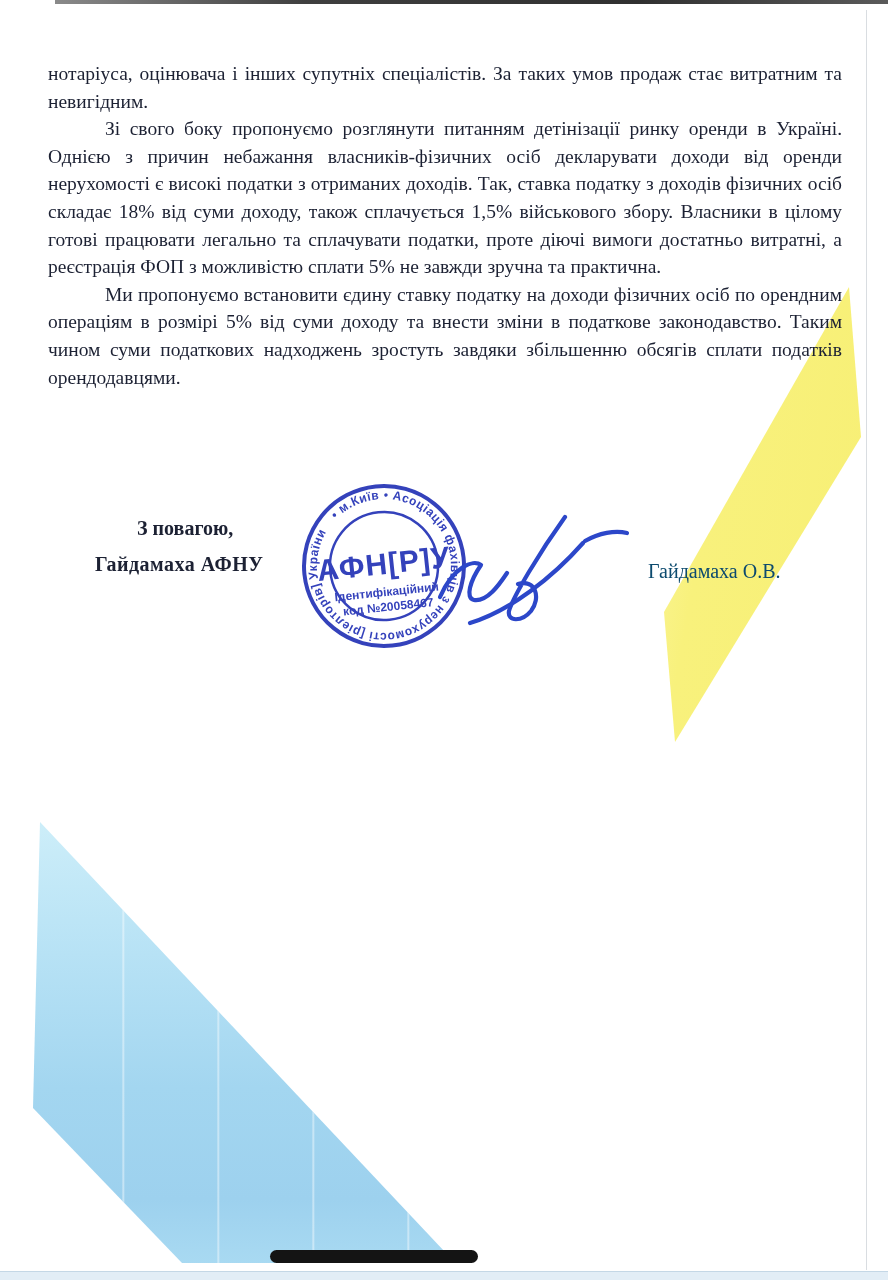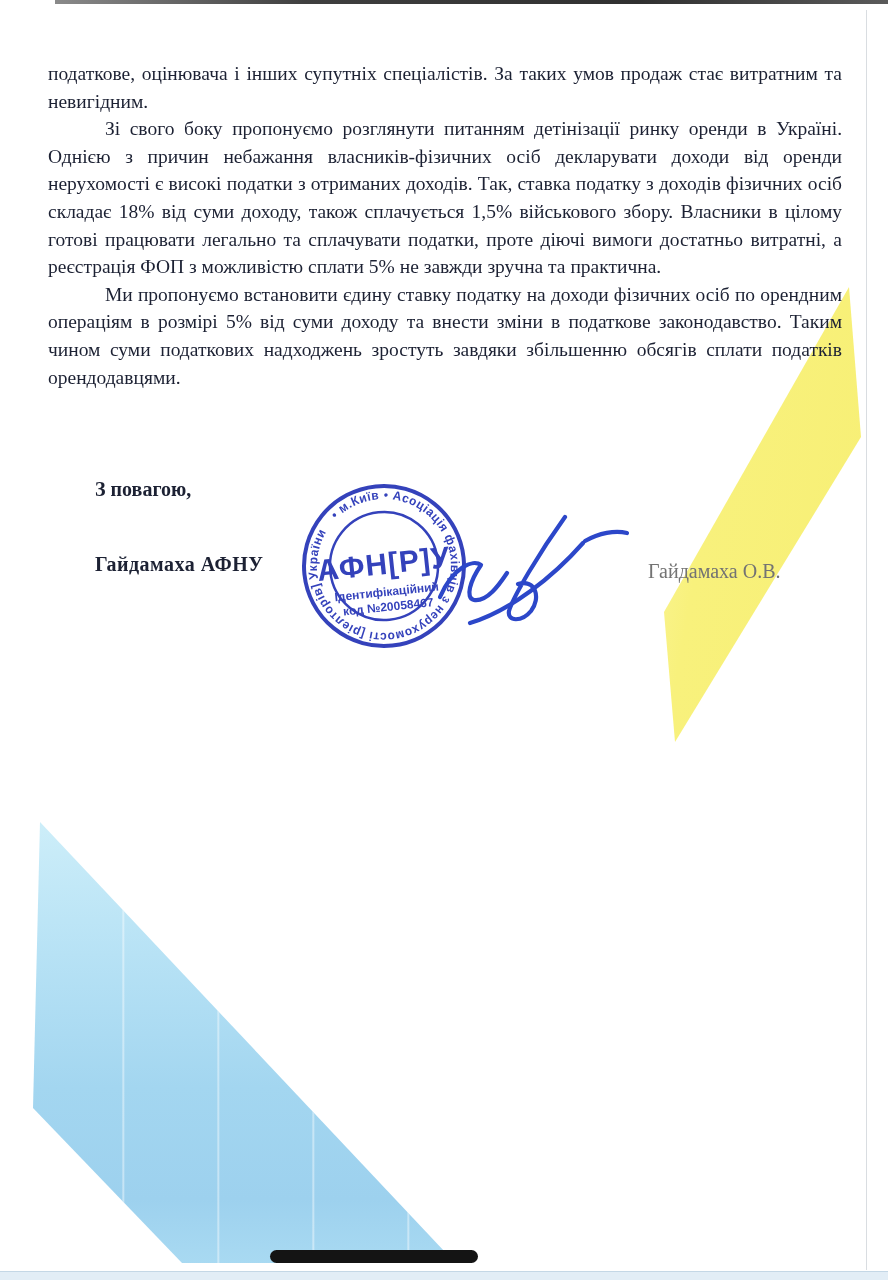--- a/index.html
+++ b/index.html
@@ -51,25 +51,25 @@
     text-align:justify;
     z-index:2;
   }
   .letter-body p{margin:0;}
   .letter-body p.indent{text-indent:57px;}
   
   .sig-salutation,.sig-title{
     position:absolute;left:95px;z-index:2;
     font-size:20px;font-weight:bold;color:#1c2133;
   }
-  .sig-salutation{top:478px;}
+  .sig-salutation{top:517px;margin-left:42px;}
   .sig-title{top:553px;letter-spacing:.5px;}
   .sig-name{
     position:absolute;left:648px;top:560px;z-index:2;
-    font-size:20px;color:#737373;
+    font-size:20px;color:#0c4a6e;
   }
   
   .stamp-svg{position:absolute;left:272px;top:454px;z-index:3;opacity:.95;}
   .signature-svg{position:absolute;left:415px;top:495px;z-index:4;}
   .stamp-ring-text{
     font-family:"Liberation Sans",sans-serif;font-weight:bold;
     font-size:12.5px;letter-spacing:.6px;fill:#2a38b8;
   }
   .stamp-center{
     font-family:"Liberation Sans",sans-serif;font-weight:bold;
@@ -81,21 +81,21 @@
 
 <div class="top-edge"></div>
 <div class="right-hairline"></div>
 
 <div class="yellow-shape"></div>
 <div class="blue-shape"></div>
 <div class="footer-strip"></div>
 <div class="home-bar"></div>
 
 <div class="letter-body">
-  <p>податкове, оцінювача і інших супутніх спеціалістів. За таких умов продаж стає витратним та невигідним.</p>
+  <p>нотаріуса, оцінювача і інших супутніх спеціалістів. За таких умов продаж стає витратним та невигідним.</p>
   <p class="indent">Зі свого боку пропонуємо розглянути питанням детінізації ринку оренди в Україні. Однією з причин небажання власників-фізичних осіб декларувати доходи від оренди нерухомості є високі податки з отриманих доходів. Так, ставка податку з доходів фізичних осіб складає 18% від суми доходу, також сплачується 1,5% військового збору. Власники в цілому готові працювати легально та сплачувати податки, проте діючі вимоги достатньо витратні, а реєстрація ФОП з можливістю сплати 5% не завжди зручна та практична.</p>
   <p class="indent">Ми пропонуємо встановити єдину ставку податку на доходи фізичних осіб по орендним операціям в розмірі 5% від суми доходу та внести зміни в податкове законодавство. Таким чином суми податкових надходжень зростуть завдяки збільшенню обсягів сплати податків орендодавцями.</p>
 </div>
 
 <div class="sig-salutation">З повагою,</div>
 <div class="sig-title">Гайдамаха  АФНУ</div>
 <div class="sig-name">Гайдамаха О.В.</div>
 
 <svg class="stamp-svg" width="224" height="224" viewBox="0 0 224 224">
   <g transform="rotate(-6 112 112)">

